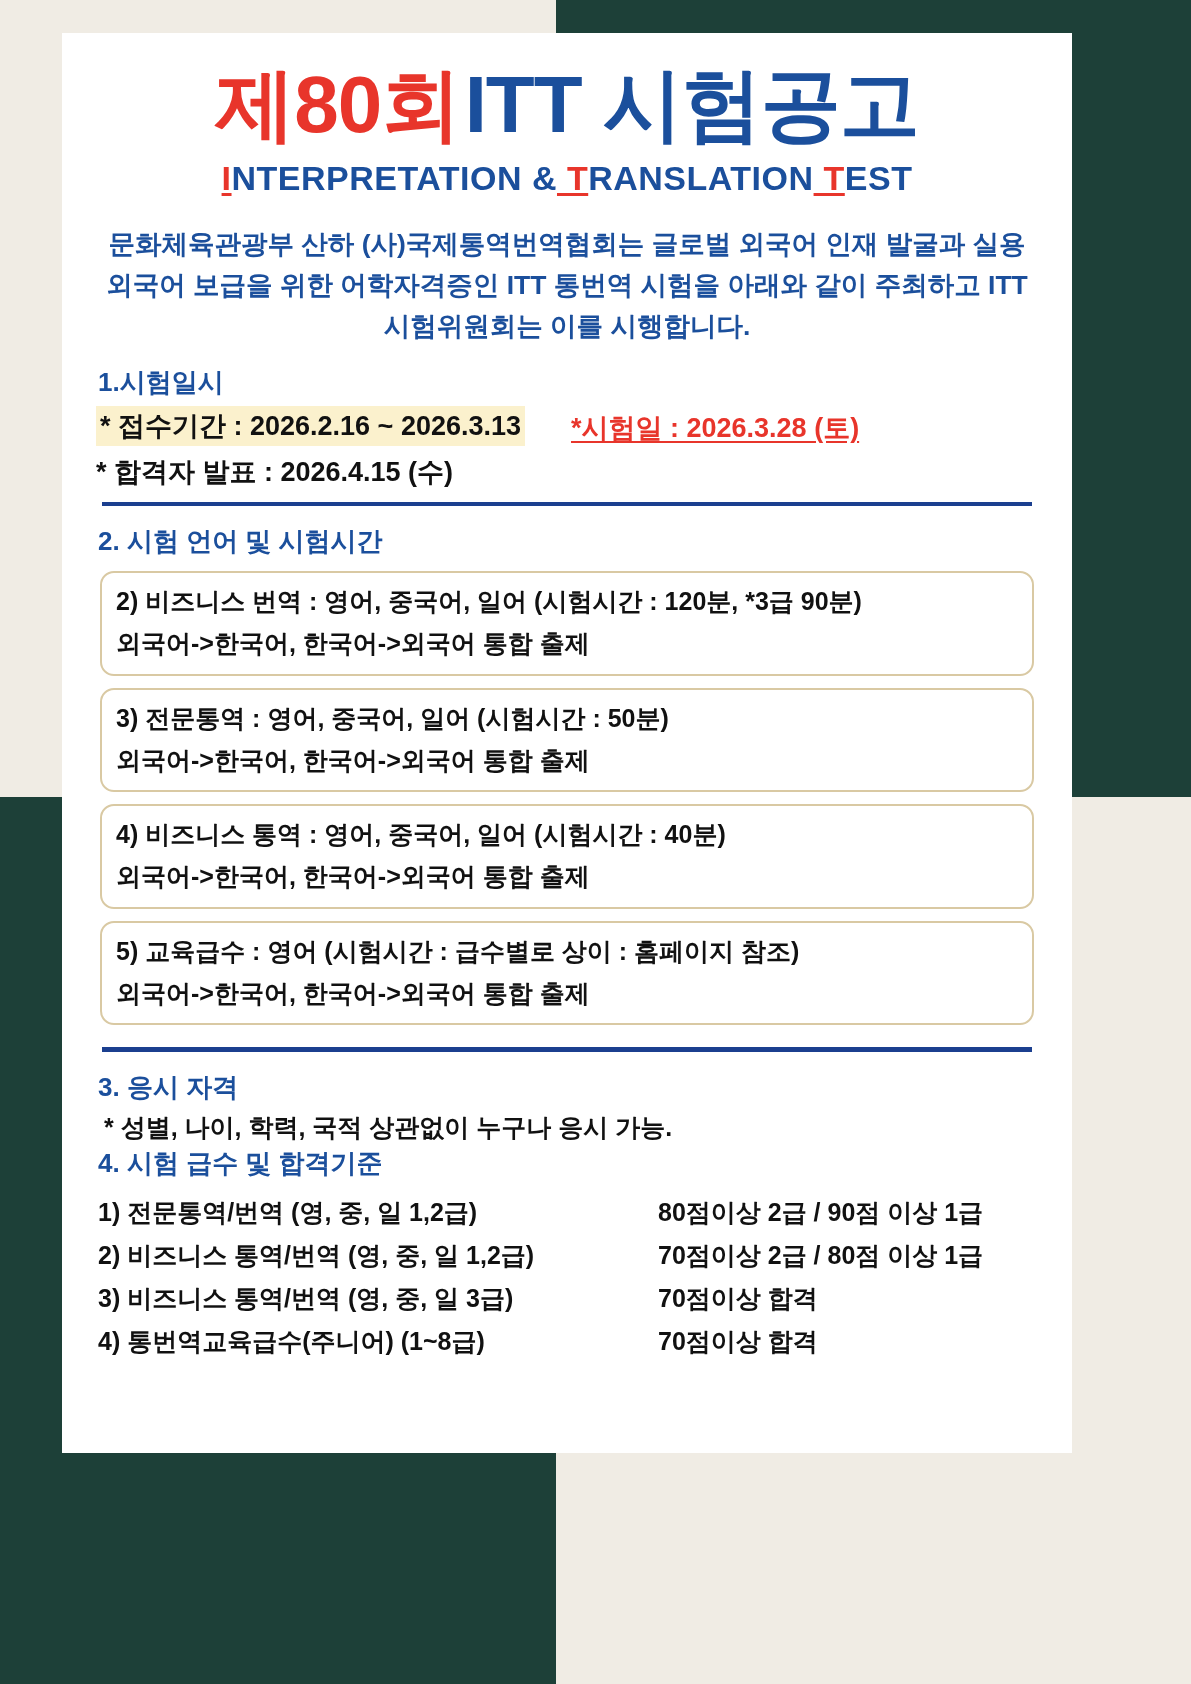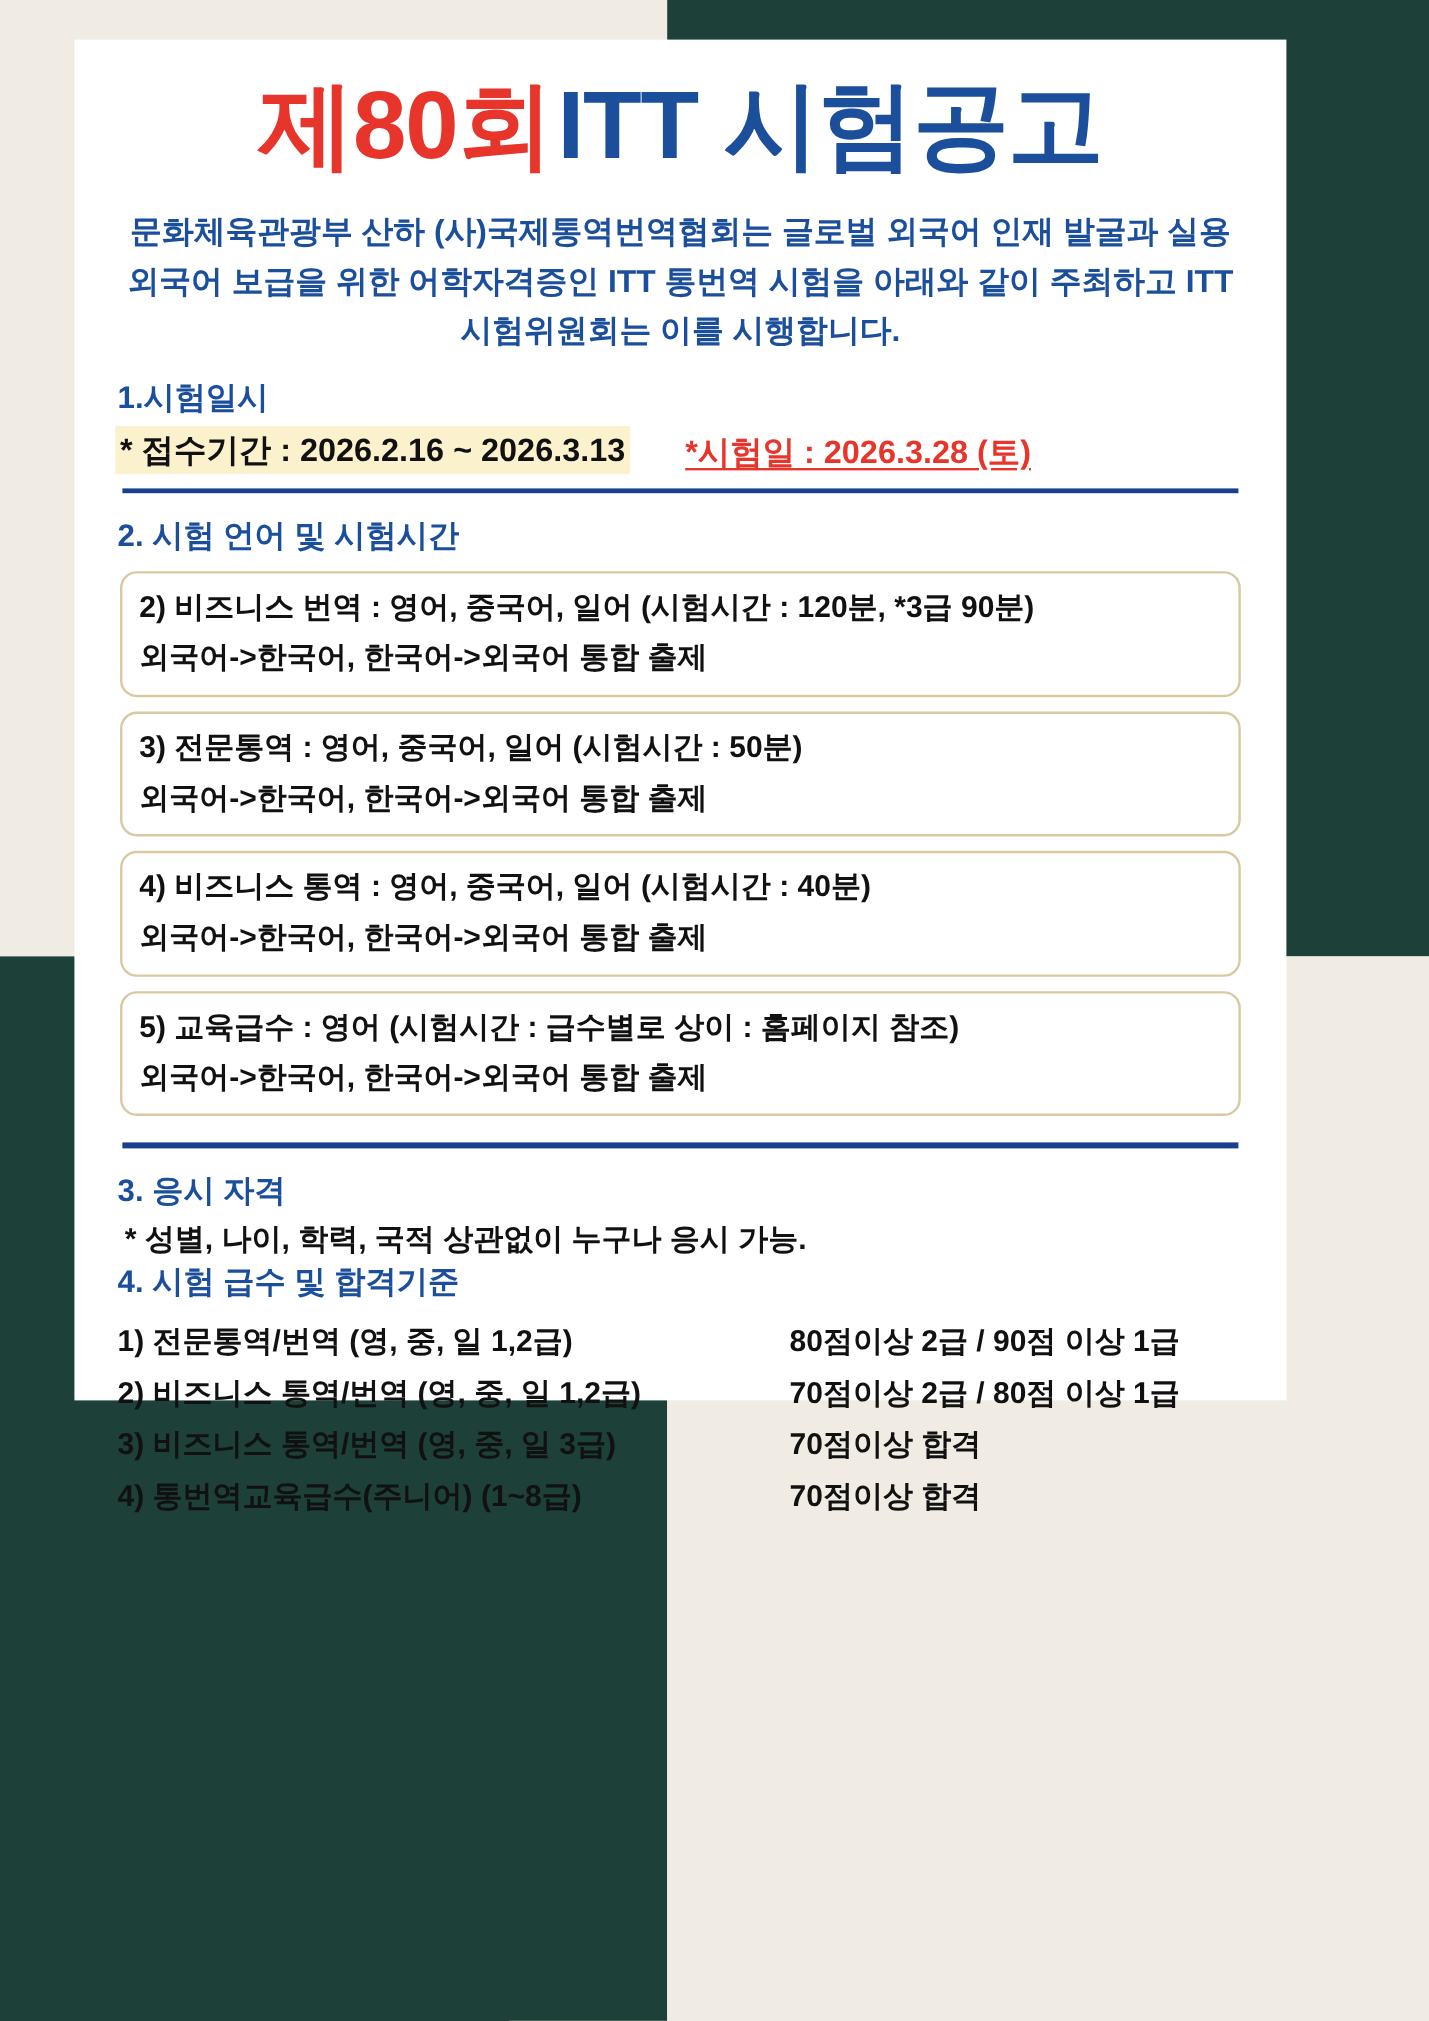--- a/index.html
+++ b/index.html
@@ -32,21 +32,21 @@
     position: absolute;
     left: 556px; top: 797px;
     width: 635px; height: 887px;
     background: #f0ece4;
   }
 
   
   .poster {
     position: absolute;
     left: 62px; top: 33px;
-    width: 1010px; height: 1134px;
+    width: 1010px; height: 1420px;
     background: #ffffff;
     box-sizing: border-box;
     padding: 0 26px;
   }
 
   
   .title-row {
     text-align: center;
     margin-top: 30px;
     white-space: nowrap;
@@ -175,29 +175,33 @@
 <div class="bg-dark-bottom-left"></div>
 <div class="bg-cream-bottom-right"></div>
 
 <div class="poster">
 
   <div class="title-row">
     <span class="title-red">제80회</span>
     <span class="title-blue">ITT 시험공고</span>
   </div>
 
+  <div class="subtitle">
+    <span class="red-cap ul">I</span><span>NTERPRETATION &amp;</span><span class="red-cap ul"> T</span><span>RANSLATION</span><span class="red-cap ul"> T</span><span>EST</span>
+  </div>
 
   <div class="intro">문화체육관광부 산하 (사)국제통역번역협회는 글로벌 외국어 인재 발굴과 실용 외국어 보급을 위한 어학자격증인 ITT 통번역 시험을 아래와 같이 주최하고 ITT시험위원회는 이를 시행합니다.</div>
 
   <div class="sec-heading">1.시험일시</div>
 
   <div class="date-row">
     <span class="hl">* 접수기간 : 2026.2.16 ~ 2026.3.13</span>
     <span class="exam-date">*시험일 : 2026.3.28 (토)</span>
   </div>
+  <div class="result-row">* 합격자 발표 : 2026.4.15 (수)</div>
 
   <div class="divider"></div>
 
   <div class="sec-heading">2. 시험 언어 및 시험시간</div>
 
 
   <div class="box">
     <div class="line1">2) 비즈니스 번역 : 영어, 중국어, 일어 (시험시간 : 120분, *3급 90분)</div>
     <div class="line2"> 외국어-&gt;한국어, 한국어-&gt;외국어 통합 출제</div>
   </div>

